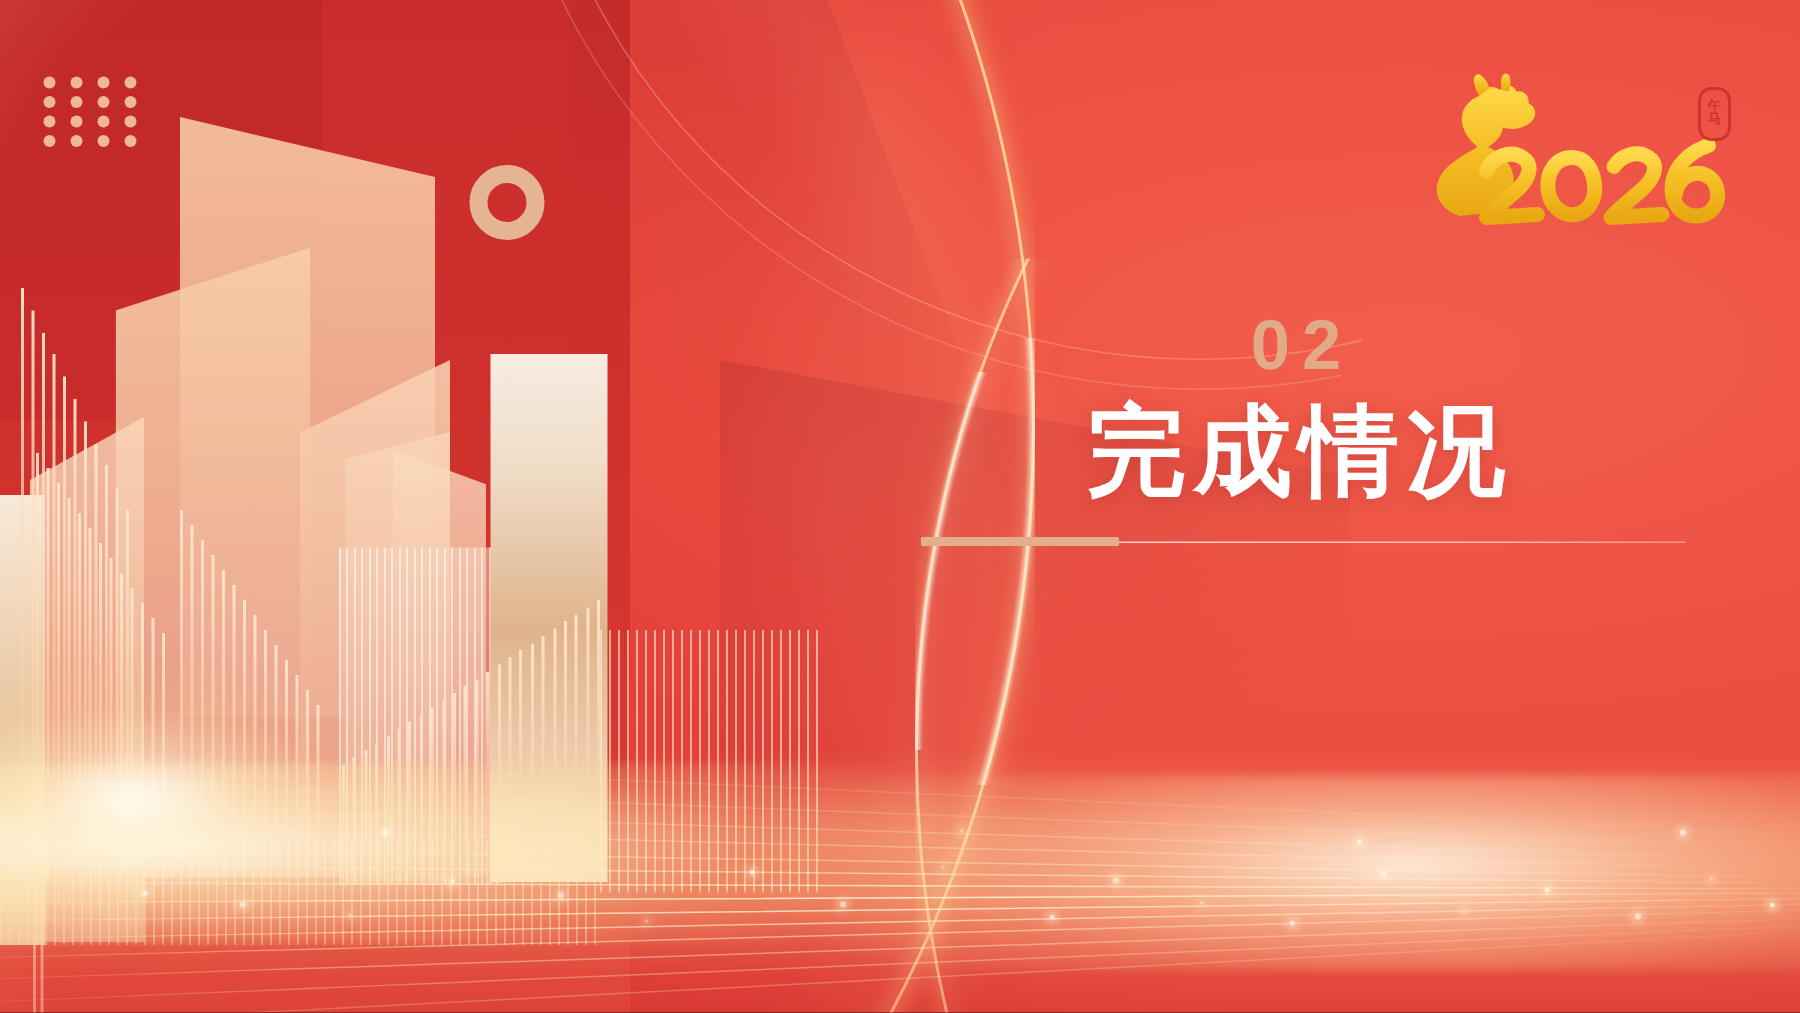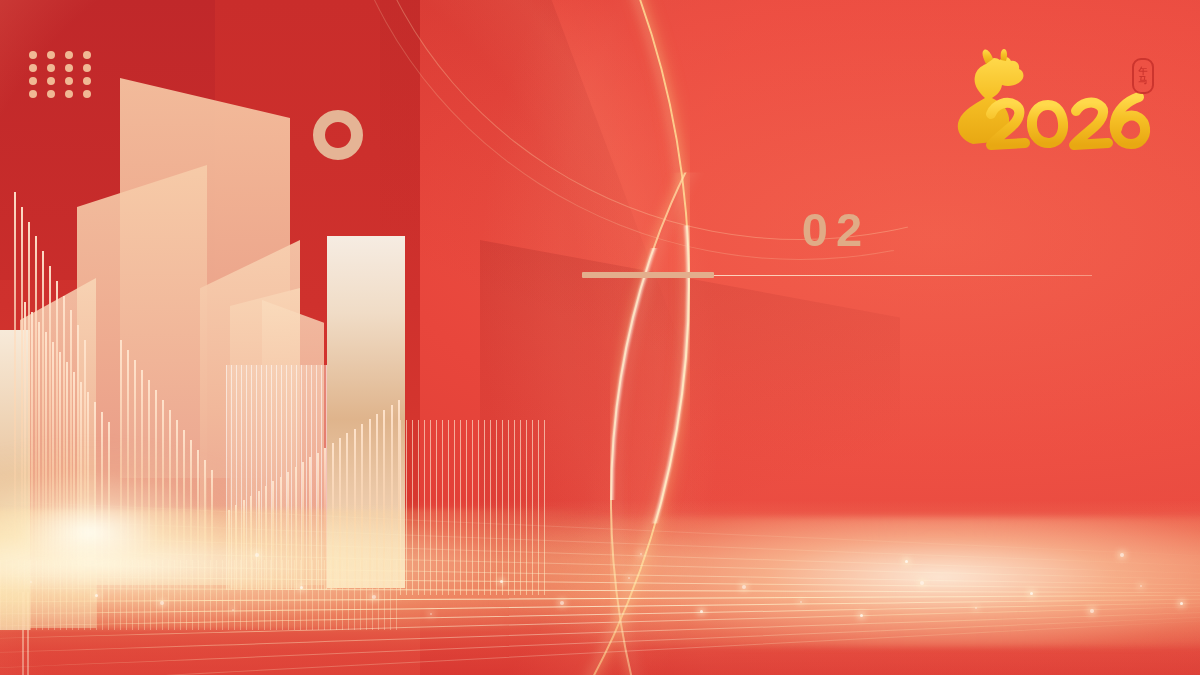--- a/index.html
+++ b/index.html
@@ -207,21 +207,21 @@
   .logo svg{ width:100%; height:100%; display:block; }
   .seal{
     position:absolute; right:6px; top:10px; width:22px; height:36px;
     border-radius:9px; border:2px solid #c9322c; color:#c9322c;
     display:flex; flex-direction:column; align-items:center; justify-content:center;
     font-size:9px; line-height:1.05; font-weight:700; letter-spacing:0;
     font-family:"DejaVu Sans","Liberation Sans",sans-serif; opacity:.9;
   }
 
   
-  .content{ position:absolute; left:572px; top:205px; width:520px; }
+  .content{ position:absolute; left:604px; top:205px; width:520px; }
   .num{
     text-align:center; font-size:47px; font-weight:700; color:#e0ab86;
     letter-spacing:8px; line-height:1.05; text-indent:8px;
   }
   .title{
     text-align:center; color:#fff; font-weight:700; font-size:66px;
     letter-spacing:5px; line-height:1.18; margin-top:8px; text-indent:5px;
     text-shadow:0 2px 12px rgba(140,20,20,0.25);
     font-family:"DejaVu Sans","Liberation Sans",sans-serif;
   }
@@ -445,19 +445,20 @@
       </g>
     </svg>
     <div class="seal">
       <span>午</span>
       <span>马</span>
     </div>
   </div>
 
   <div class="content">
     <div class="num">02</div>
+    <div class="title">完成情况</div>
     <div class="divider">
       <div class="thin"></div>
       <div class="thick"></div>
     </div>
   </div>
 
 </div>
 
 </body></html>

